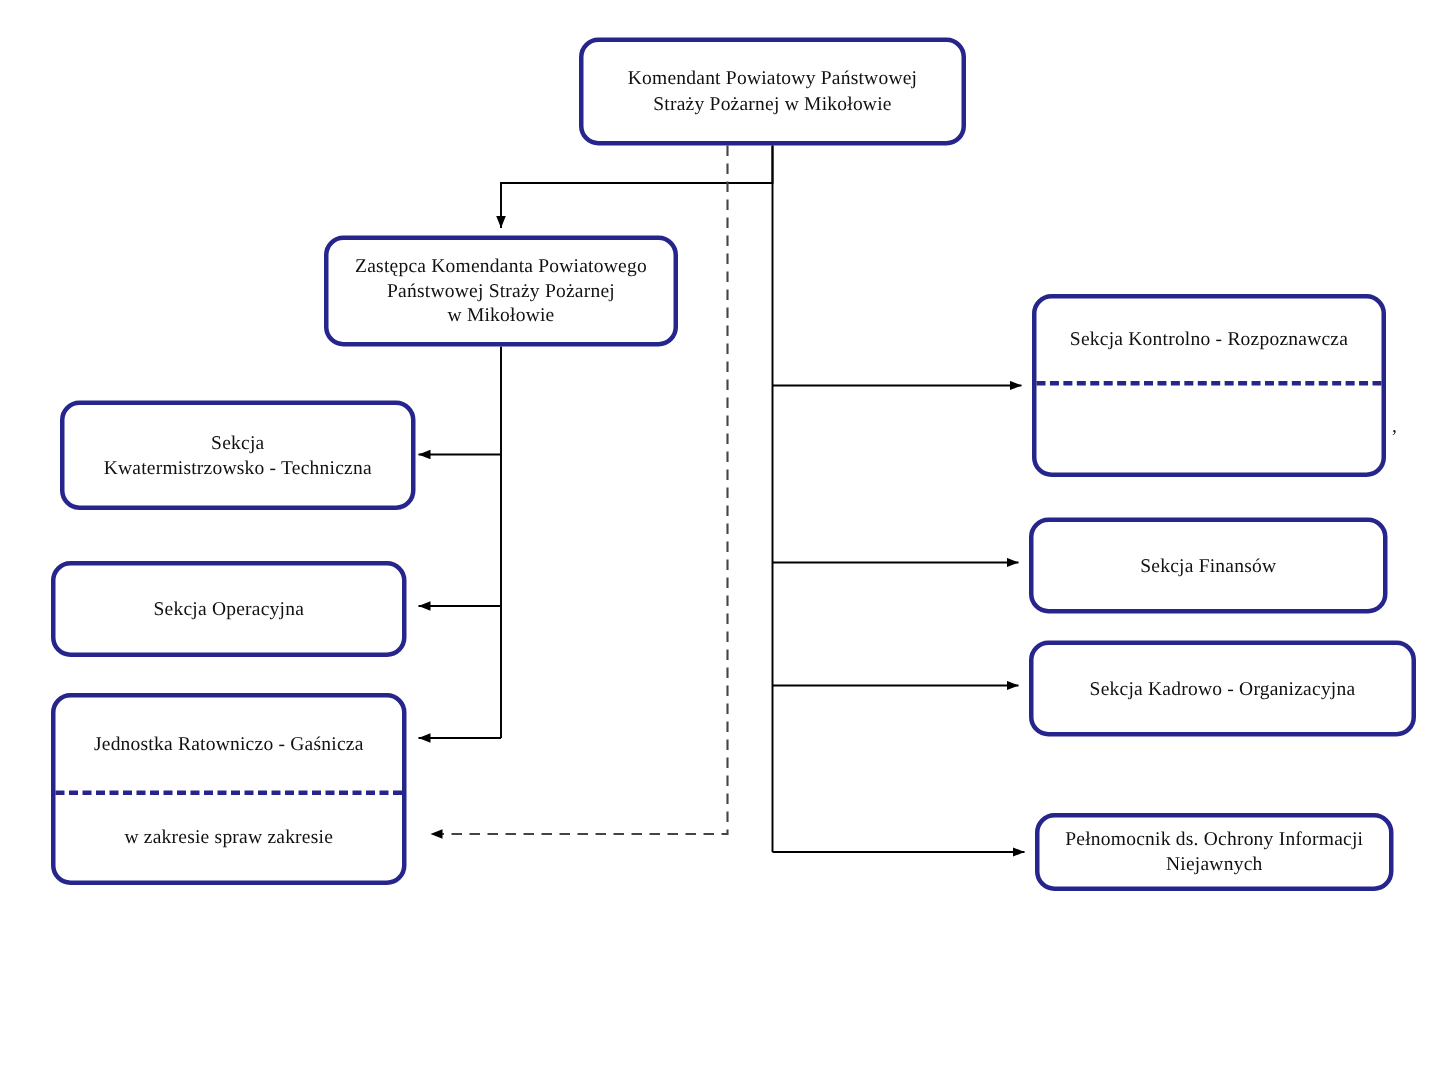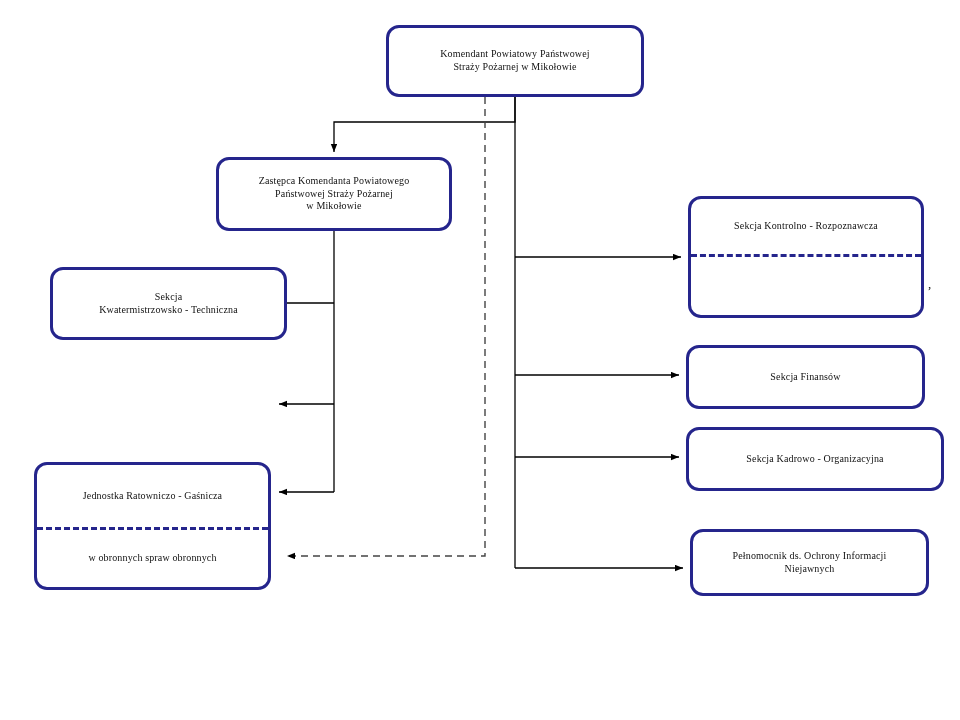--- a/index.html
+++ b/index.html
@@ -37,21 +37,21 @@
     border-radius: 13px;
     display: flex;
     flex-direction: column;
     align-items: stretch;
     justify-content: center;
     z-index: 2;
   }
   .node-text {
     text-align: center;
     line-height: 1.28;
-    font-size: 10px;
+    font-size: 13px;
     letter-spacing: 0.15px;
     padding: 0 8px;
     white-space: pre-line;
     color: #111111;
   }
   
   .node.split {
     justify-content: flex-start;
     padding: 0;
   }
@@ -69,27 +69,27 @@
   .divider {
     border-top: 3px dashed #25258c;
     margin: 0;
     height: 0;
     width: 100%;
   }
 
   
   #node-komendant   { left: 386px; top: 25px;  width: 258px; height: 72px; }
   #node-zastepca    { left: 216px; top: 157px; width: 236px; height: 74px; align-items: center; }
-  #node-kwatermistrz{ left: 50px;  top: 267px; width: 237px; height: 73px; }
+  #node-kwatermistrz{ left: 40px;  top: 267px; width: 237px; height: 73px; }
   #node-operacyjna  { left: 34px;  top: 374px; width: 237px; height: 64px; }
   #node-jrg         { left: 34px;  top: 462px; width: 237px; height: 128px; }
   #node-kontrolna   { left: 688px; top: 196px; width: 236px; height: 122px; }
   #node-finansow    { left: 686px; top: 345px; width: 239px; height: 64px; }
   #node-kadrowa     { left: 686px; top: 427px; width: 258px; height: 64px; }
-  #node-pelnomocnik { left: 690px; top: 529px; width: 239px; height: 67px; }
+  #node-pelnomocnik { left: 690px; top: 542px; width: 239px; height: 52px; }
 
   #node-jrg .seg-top      { height: 62px; }
   #node-kontrolna .seg-top{ height: 55px; }
 
   .artifact {
     position: absolute;
     font-size: 13px;
     color: #111111;
     z-index: 1;
   }
@@ -137,28 +137,31 @@
     <div class="node-text">Zastępca Komendanta Powiatowego
 Państwowej Straży Pożarnej
 w Mikołowie</div>
   </div>
 
   <div class="node" id="node-kwatermistrz">
     <div class="node-text">Sekcja
 Kwatermistrzowsko  -  Techniczna</div>
   </div>
 
+  <div class="node" id="node-operacyjna">
+    <div class="node-text">Sekcja  Operacyjna</div>
+  </div>
 
   <div class="node split" id="node-jrg">
     <div class="seg seg-top">
       <div class="node-text">Jednostka Ratowniczo  -  Gaśnicza</div>
     </div>
     <div class="divider"></div>
     <div class="seg seg-bottom">
-      <div class="node-text">w obronnych  spraw  obronnych</div>
+      <div class="node-text">w zakresie  spraw  zakresie</div>
     </div>
   </div>
 
   <div class="node split" id="node-kontrolna">
     <div class="seg seg-top">
       <div class="node-text">Sekcja  Kontrolno  -  Rozpoznawcza</div>
     </div>
     <div class="divider"></div>
   </div>
 

